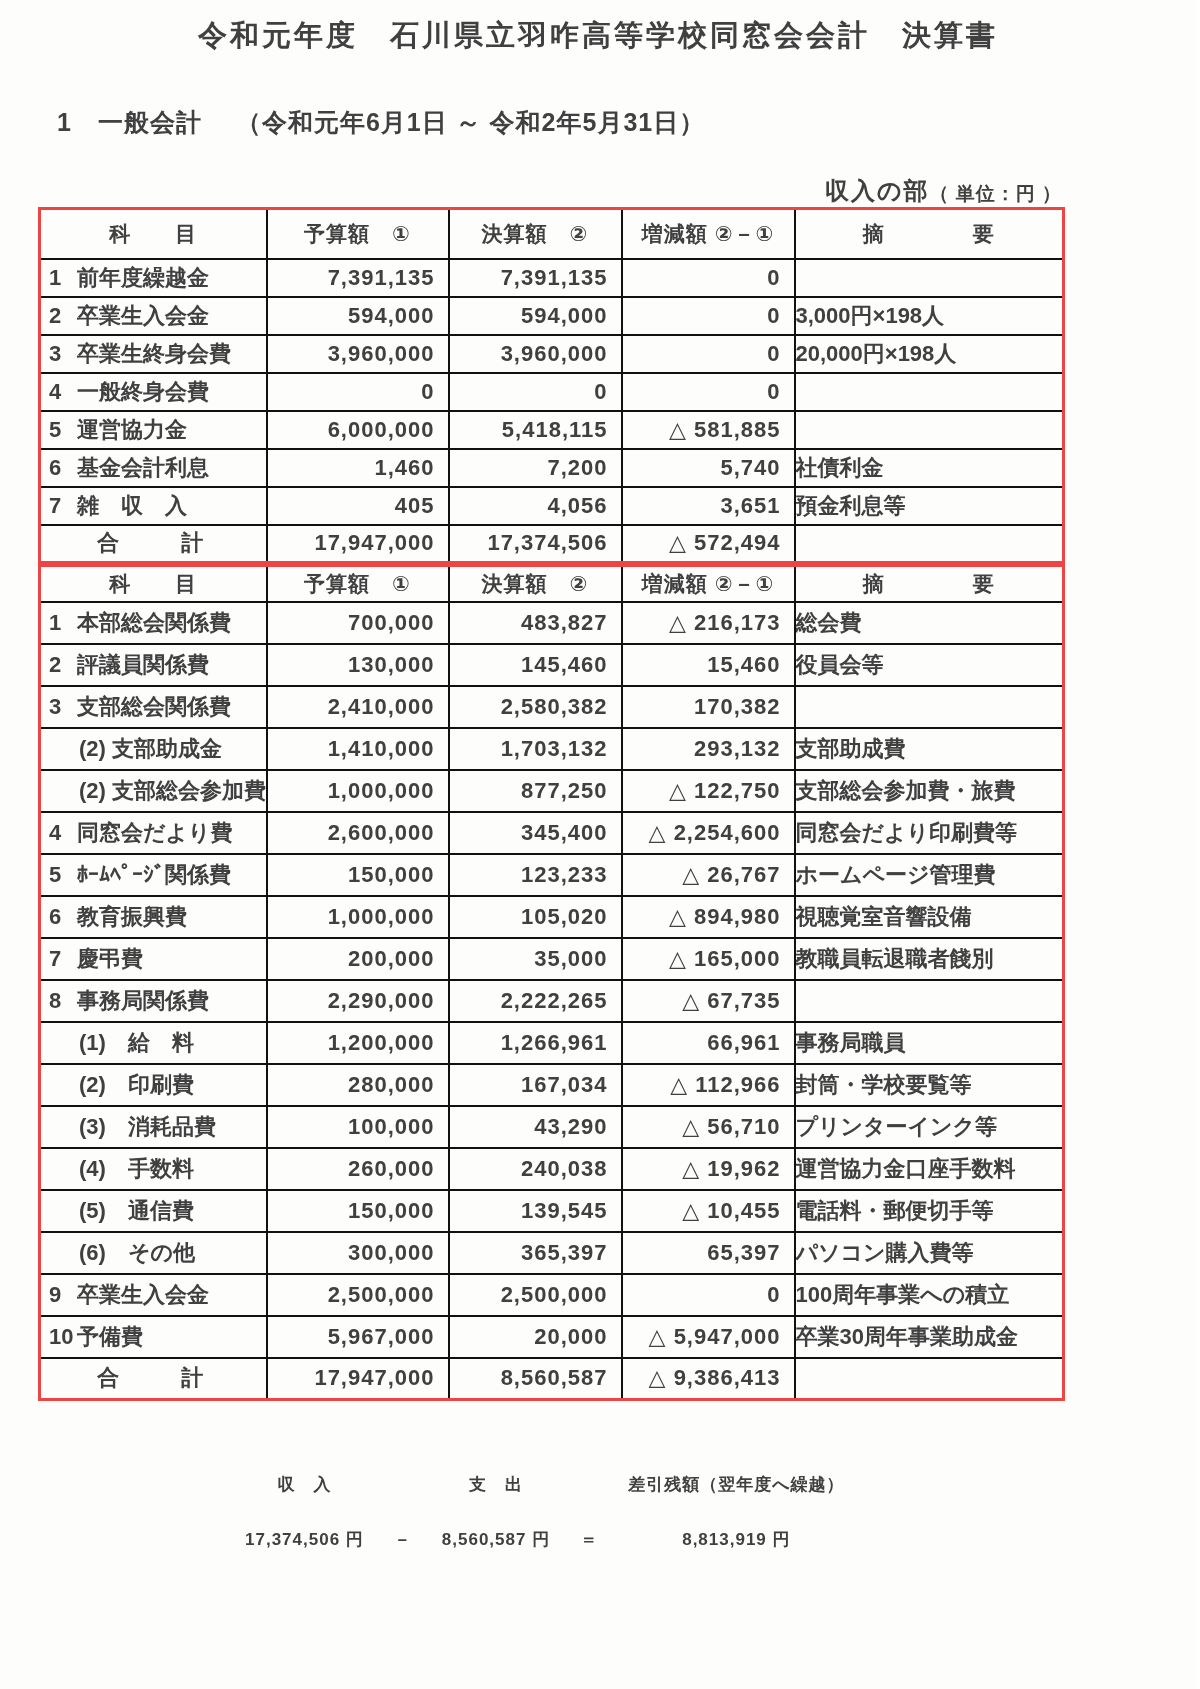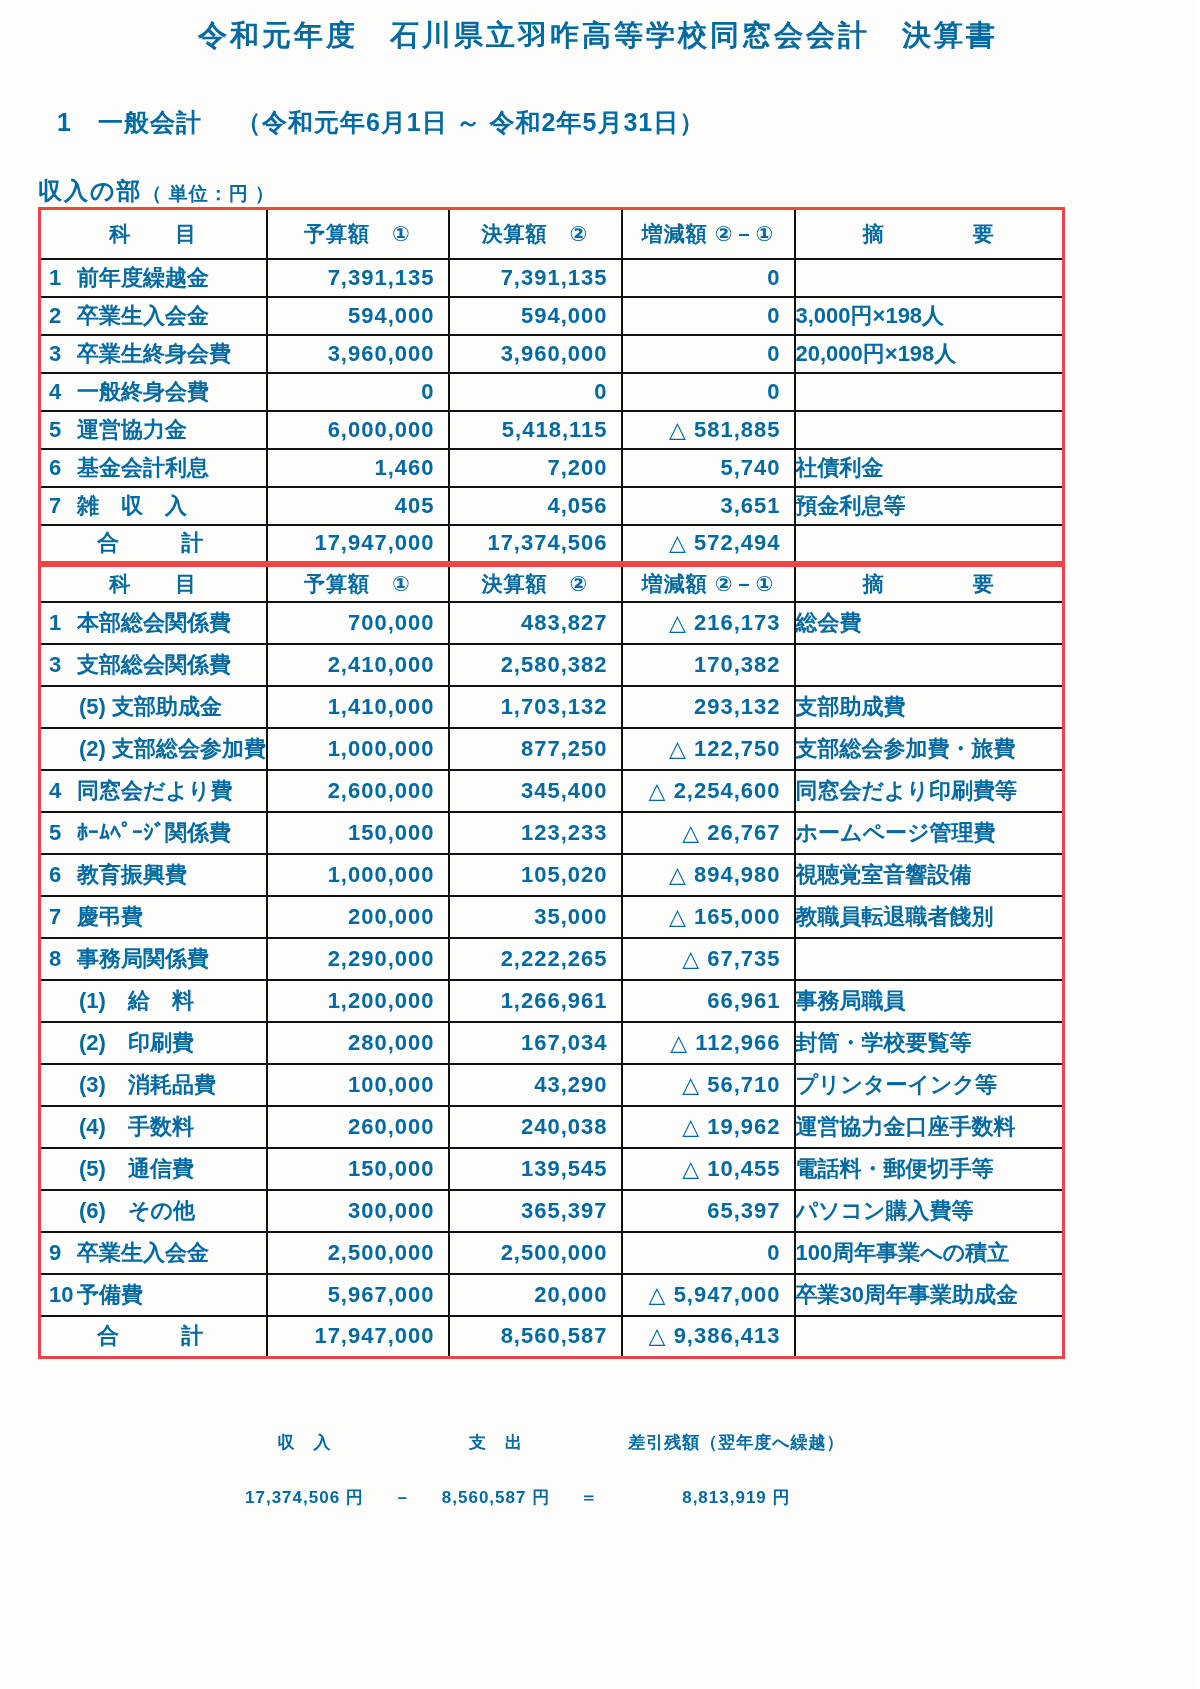--- a/index.html
+++ b/index.html
@@ -1,21 +1,21 @@
 <!DOCTYPE html>
 <html><head>
 <meta charset="utf-8">
 <style>
   * { box-sizing: border-box; }
   html, body { margin: 0; padding: 0; background: #ffffff; }
   .page {
     width: 1196px;
     min-height: 1689px;
     background: #fdfdfc;
-    color: #0369a1;
+    color: #404040;
     font-family: "Liberation Sans", "DejaVu Sans", sans-serif;
     font-weight: 700;
     position: relative;
     overflow: hidden;
   }
   .doc-title {
     padding-top: 16px;
     text-align: center;
     font-size: 29px;
     letter-spacing: 3px;
@@ -24,21 +24,21 @@
     margin: 50px 0 16px 57px;
     font-size: 25px;
     letter-spacing: 1px;
     display: flex;
     gap: 34px;
   }
   .section-row {
     width: 1024px;
     margin: 36px 0 0 38px;
     display: flex;
-    justify-content: flex-start;
+    justify-content: flex-end;
     align-items: flex-end;
   }
   .section-row.expense-head { margin-top: 42px; }
   .section-title { font-size: 24px; letter-spacing: 2px; }
   .unit-note { font-size: 19px; letter-spacing: 1px; }
   table.report {
     width: 1024px;
     margin-left: 38px;
     border-collapse: collapse;
     border: 3px solid #ef4444;
@@ -189,28 +189,35 @@
     </thead>
     <tbody>
         <tr>
           <td class="subject"><span class="no">1</span><span class="name">本部総会関係費</span></td>
           <td class="num">700,000</td>
           <td class="num">483,827</td>
           <td class="num">△ 216,173</td>
           <td class="remarks">総会費</td>
         </tr>
         <tr>
+          <td class="subject"><span class="no">2</span><span class="name">評議員関係費</span></td>
+          <td class="num">130,000</td>
+          <td class="num">145,460</td>
+          <td class="num">15,460</td>
+          <td class="remarks">役員会等</td>
+        </tr>
+        <tr>
           <td class="subject"><span class="no">3</span><span class="name">支部総会関係費</span></td>
           <td class="num">2,410,000</td>
           <td class="num">2,580,382</td>
           <td class="num">170,382</td>
           <td class="remarks"></td>
         </tr>
         <tr>
-          <td class="subject"><span class="name sub">(5) 支部助成金</span></td>
+          <td class="subject"><span class="name sub">(2) 支部助成金</span></td>
           <td class="num">1,410,000</td>
           <td class="num">1,703,132</td>
           <td class="num">293,132</td>
           <td class="remarks">支部助成費</td>
         </tr>
         <tr>
           <td class="subject"><span class="name sub">(2) 支部総会参加費</span></td>
           <td class="num">1,000,000</td>
           <td class="num">877,250</td>
           <td class="num">△ 122,750</td>

